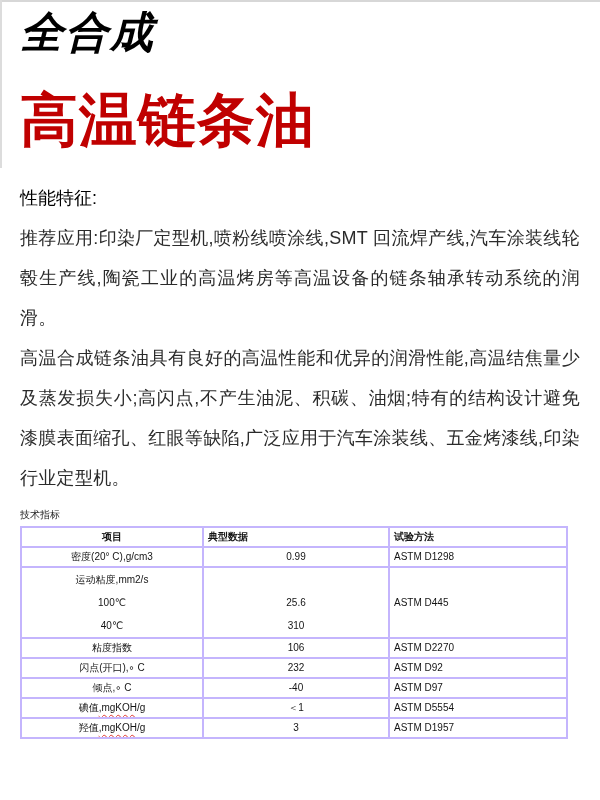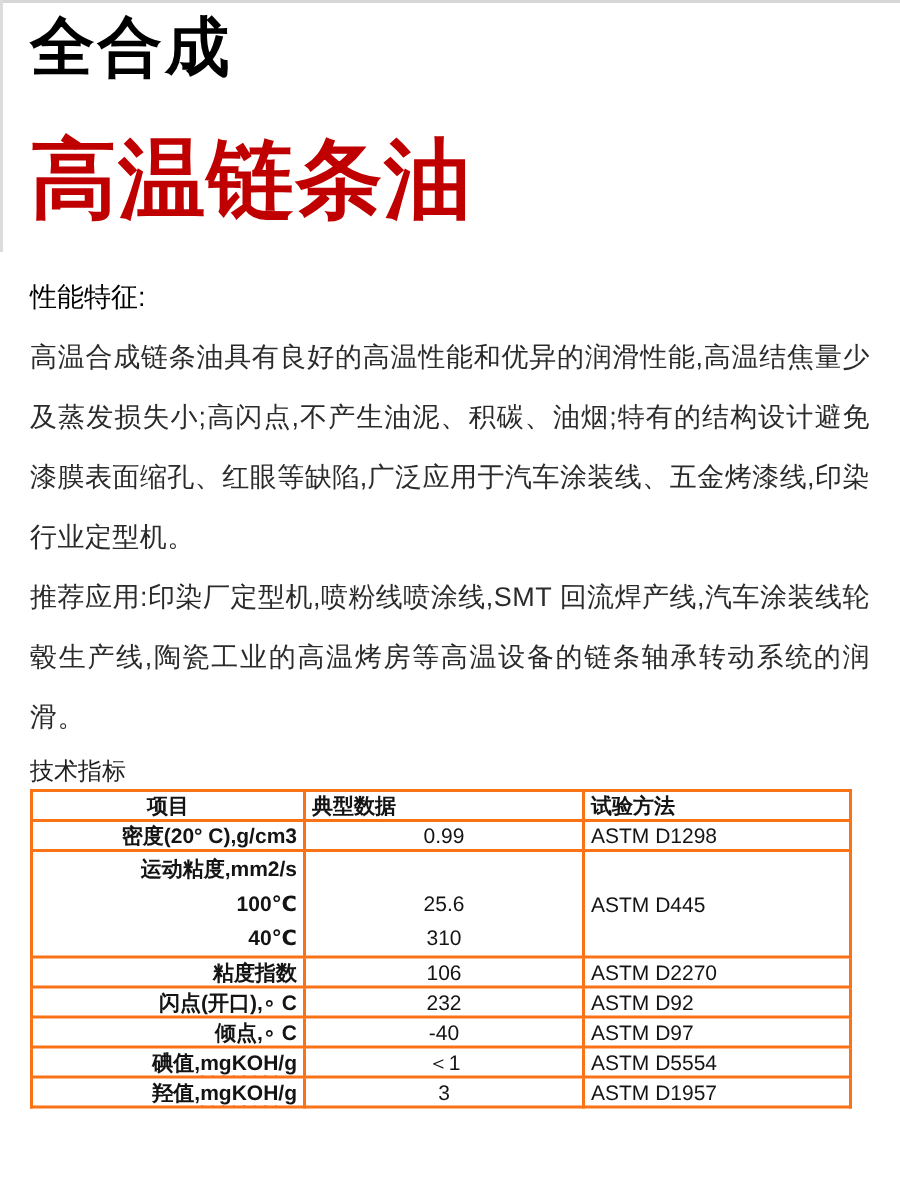--- a/index.html
+++ b/index.html
@@ -10,45 +10,45 @@
   }
   .page{
     position:relative;width:600px;height:800px;box-sizing:border-box;
     padding:6px 20px 0 20px;background:#fff;
   }
   .edge-top{position:absolute;top:0;left:0;width:600px;height:2px;background:#d7d7d7;}
   .edge-left{position:absolute;top:0;left:0;width:2px;height:168px;background:#dcdcdc;}
 
   .title-black{
     font-size:43px;font-weight:bold;color:#000;
-    margin:2px 0 0 0;line-height:1.15;letter-spacing:2px;
+    margin:2px 0 0 0;line-height:1.15;letter-spacing:2px;font-style:italic;
   }
   .title-red{
     font-size:58px;font-weight:bold;color:var(--accent,#c00000);
     margin:30px 0 0 0;line-height:1.15;letter-spacing:1px;
   }
   .section-heading{
     font-size:18px;color:#000000;margin:24px 0 0 0;line-height:40px;
   }
   .body-text{
     font-size:18px;color:#2b2b2b;margin:0;line-height:40px;
     text-align:justify;letter-spacing:0.3px;
   }
   .table-caption{
-    font-size:16px;color:#1f1f1f;margin:9px 0 3px 0;line-height:16px;
+    font-size:10px;color:#1f1f1f;margin:9px 0 3px 0;line-height:16px;
   }
   table.specs{
     border-collapse:collapse;width:548px;table-layout:fixed;
   }
   table.specs th, table.specs td{
-    border:2px solid #f97316;font-size:14px;color:#141414;
+    border:2px solid #c4b5fd;font-size:10px;color:#141414;
     padding:0 4px;height:18px;line-height:18px;overflow:hidden;
   }
   table.specs th{font-weight:bold;text-align:left;}
-  .c1{width:172px;text-align:right;padding-left:6px;font-weight:bold;}
+  .c1{width:172px;text-align:center;padding-left:6px;}
   .c2{width:176px;text-align:center;}
   .c3{text-align:left;}
   .multiline div{line-height:23px;min-height:23px;}
   .wavy{
     text-decoration:underline;
     text-decoration-style:wavy;
     text-decoration-color:var(--squiggle,#e03a2f);
     text-decoration-thickness:1px;
     text-underline-offset:3px;
   }
@@ -57,22 +57,22 @@
 <body>
 
 <div class="page">
   <div class="edge-top"></div>
   <div class="edge-left"></div>
 
   <h1 class="title-black">全合成</h1>
   <h1 class="title-red">高温链条油</h1>
 
   <p class="section-heading">性能特征:</p>
+  <p class="body-text">推荐应用:印染厂定型机,喷粉线喷涂线,SMT 回流焊产线,汽车涂装线轮毂生产线,陶瓷工业的高温烤房等高温设备的链条轴承转动系统的润滑。</p>
   <p class="body-text">高温合成链条油具有良好的高温性能和优异的润滑性能,高温结焦量少及蒸发损失小;高闪点,不产生油泥、积碳、油烟;特有的结构设计避免漆膜表面缩孔、红眼等缺陷,广泛应用于汽车涂装线、五金烤漆线,印染行业定型机。</p>
-  <p class="body-text">推荐应用:印染厂定型机,喷粉线喷涂线,SMT 回流焊产线,汽车涂装线轮毂生产线,陶瓷工业的高温烤房等高温设备的链条轴承转动系统的润滑。</p>
 
   <p class="table-caption">技术指标</p>
 
   <table class="specs">
     <thead>
       <tr>
         <th class="c1" style="text-align:center;">项目</th>
         <th class="c2">典型数据</th>
         <th class="c3">试验方法</th>
       </tr>

